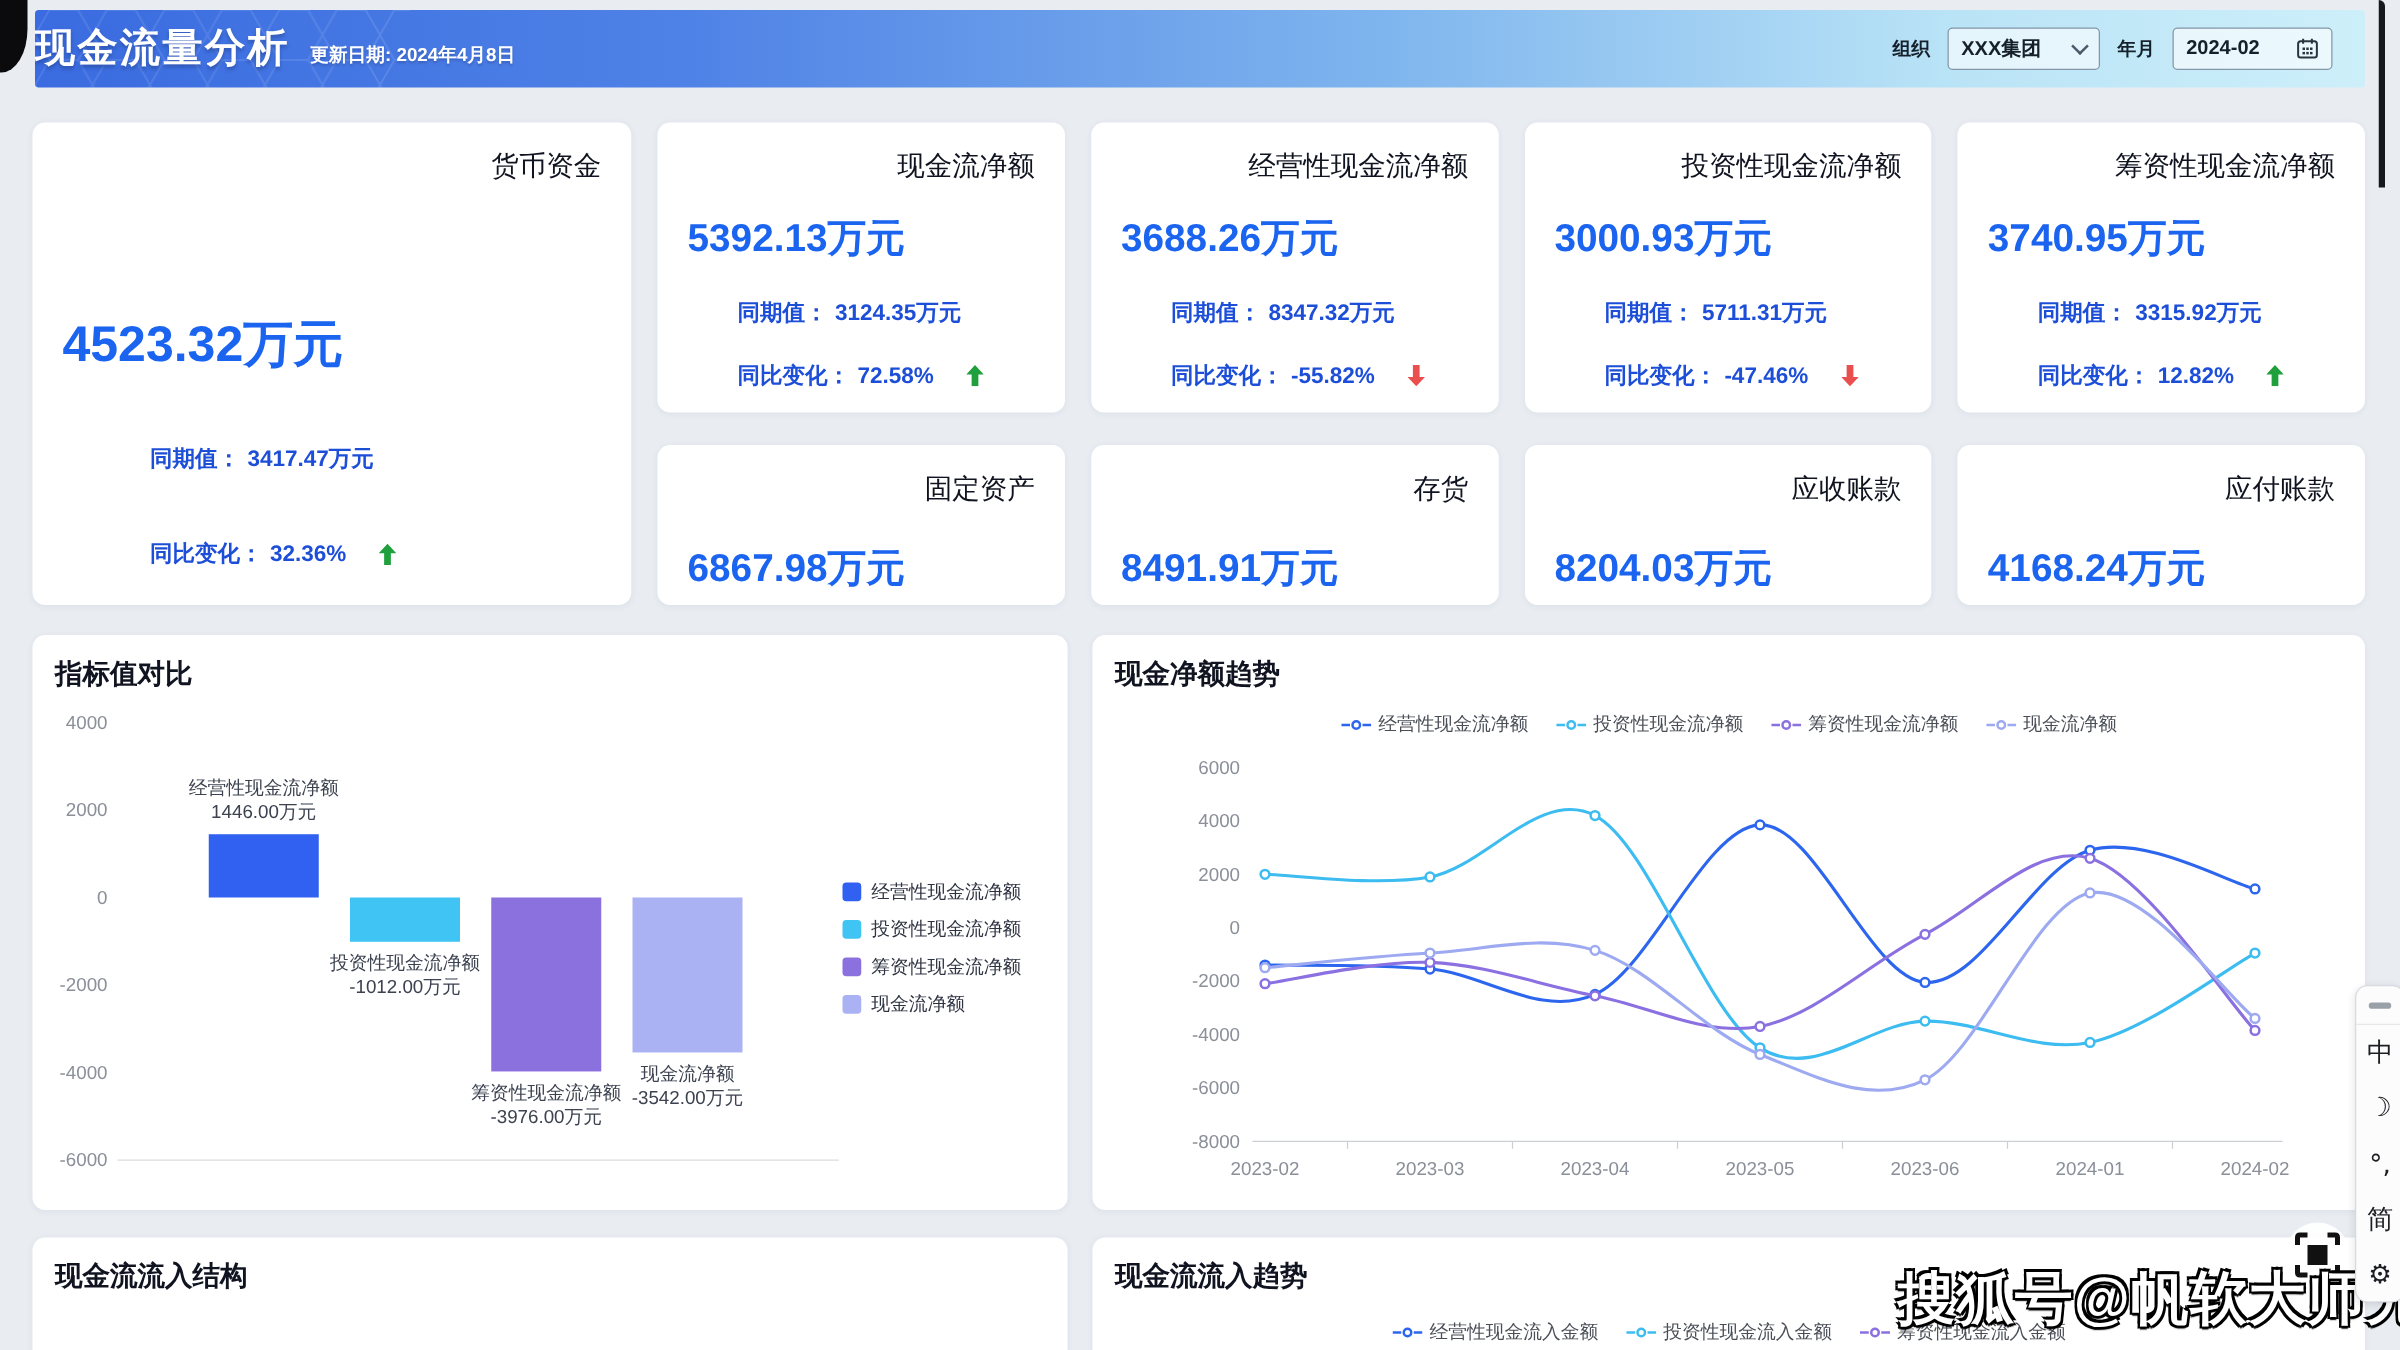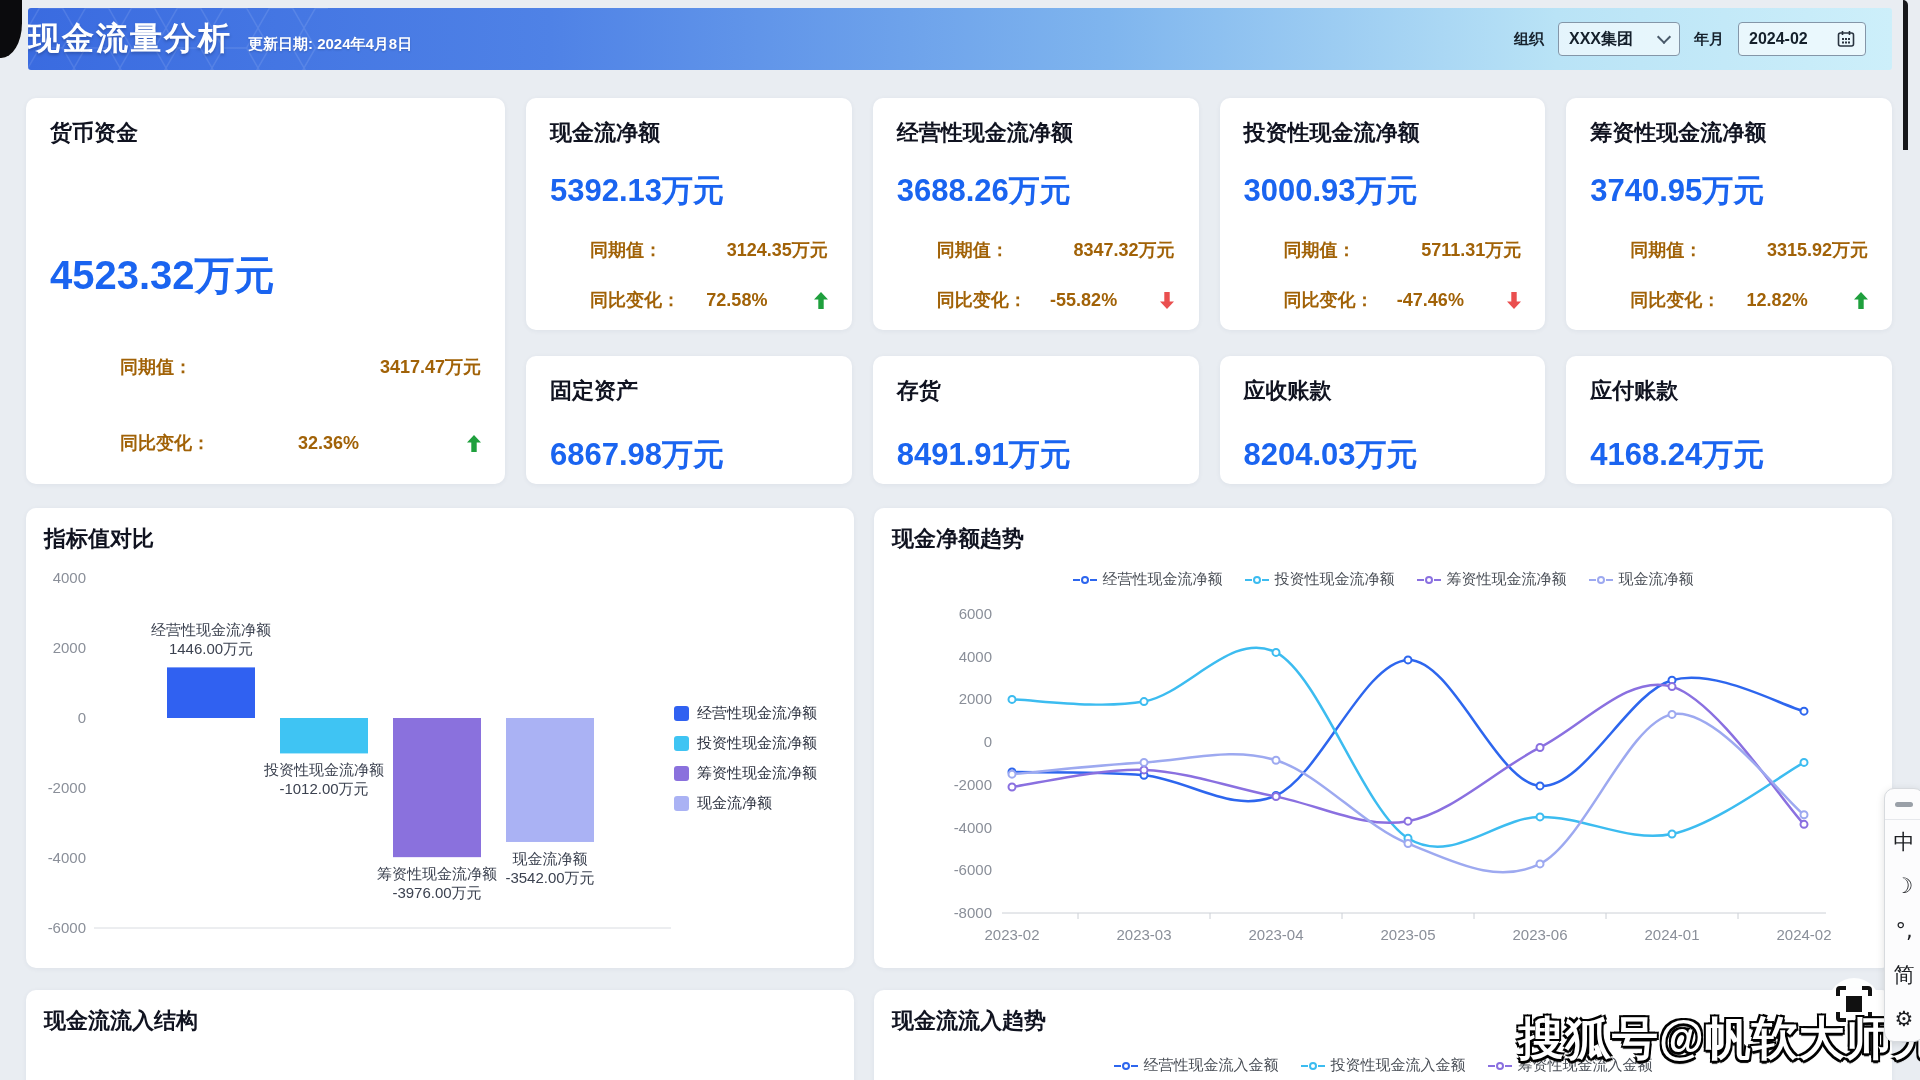--- a/index.html
+++ b/index.html
@@ -29,24 +29,24 @@
   .chev{width:8px;height:8px;border-right:2px solid #4a5a6a;border-bottom:2px solid #4a5a6a;transform:rotate(45deg);margin-top:-4px;}
   .date-input{width:128px;justify-content:space-between;cursor:pointer;}
   
   .kpi-grid{
     position:absolute;left:26px;top:98px;width:1866px;
     display:grid;grid-template-columns:479px repeat(4,1fr);grid-template-rows:232px 128px;gap:26px 21px;
   }
   .card{background:#fff;border-radius:10px;box-shadow:0 1px 5px rgba(30,45,80,.06);box-sizing:border-box;position:relative;}
   .kpi-card{padding:20px 24px;display:flex;flex-direction:column;}
   .kpi-main{grid-row:1/3;}
-  .card-title{font-size:22px;font-weight:bold;color:#101320;}
+  .card-title{font-size:22px;font-weight:normal;color:#101320;text-align:right;}
   .kpi-value{color:#1a64f0;font-weight:bold;font-size:31px;text-align:left;margin-top:22px;}
   .kpi-main .kpi-value{font-size:40px;margin-top:100px;}
-  .kpi-line{display:flex;align-items:center;font-size:18px;font-weight:bold;color:#a16207;margin-top:26px;padding-left:40px;justify-content:space-between;}
+  .kpi-line{display:flex;align-items:center;font-size:18px;font-weight:bold;color:#1d4ed8;margin-top:26px;padding-left:40px;}
   .kpi-main .kpi-line{margin-top:52px;padding-left:70px;}
   .kpi-line .val{margin-left:6px;}
   .trend{margin-left:26px;display:inline-flex;align-items:center;}
   .kpi-simple .kpi-value{margin-top:28px;}
   
   .charts-row{position:absolute;left:26px;top:508px;width:1866px;display:grid;grid-template-columns:828px 1018px;gap:20px;}
   .chart-card{height:460px;overflow:hidden;}
   .chart-title{position:absolute;left:18px;top:16px;font-size:22px;font-weight:bold;color:#101320;z-index:3;}
   .chart-body{position:absolute;inset:0;}
   .bar-legend{position:absolute;left:648px;top:196px;display:flex;flex-direction:column;gap:11px;z-index:3;}

